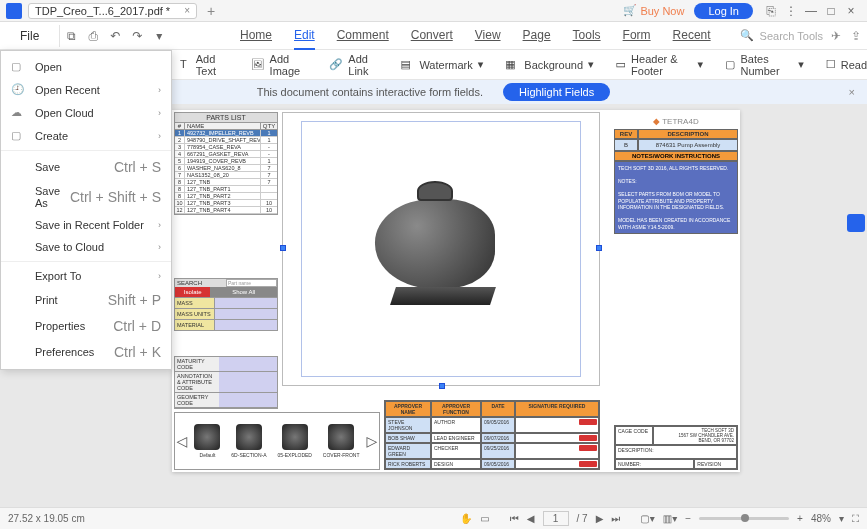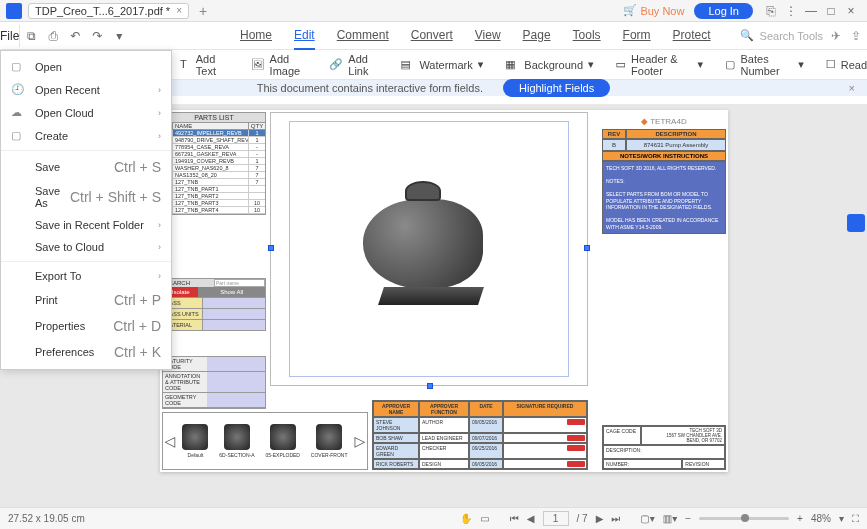--- a/index.html
+++ b/index.html
@@ -1,60 +1,60 @@
 <!DOCTYPE html>
 <html><head>
 <meta charset="utf-8">
 <style>
 * { margin: 0; padding: 0; box-sizing: border-box; font-family: -apple-system, BlinkMacSystemFont, "Segoe UI", Arial, sans-serif; }
 body { width: 867px; height: 529px; background: #fff; overflow: hidden; position: relative; font-size: 12px; color: #333; }
 
 
 .titlebar { height: 22px; background: #f5f5f5; display: flex; align-items: center; padding: 0 6px; border-bottom: 1px solid #ddd; }
 .app-icon { width: 16px; height: 16px; background: #2563eb; border-radius: 2px; margin-right: 6px; }
-.tab-chip { display: flex; align-items: flex-start; background: #fff; border: 1px solid #ccc; border-radius: 3px; padding: 1px 6px; font-size: 11px; gap: 6px; }
+.tab-chip { display: flex; align-items: flex-start; background: #fff; border: 1px solid #ccc; border-radius: 3px; padding: 1px 6px; font-size: 11px; gap: 14px; }
 .tab-close { color: #888; cursor: pointer; font-size: 10px; }
 .titlebar .plus { margin-left: 10px; color: #888; font-size: 14px; }
 .titlebar-spacer { flex: 1; }
 .buy-now { color: #f08050; font-size: 11px; margin-right: 10px; display:flex; align-items:center; gap:3px;}
 .login-btn { background: #2563eb; color: #fff; border-radius: 10px; padding: 2px 14px; font-size: 11px; margin-right: 8px; }
 .win-btn { width: 20px; text-align: center; color: #666; font-size: 12px; }
 
 
 .toprow { height: 28px; display: flex; align-items: center; border-bottom: 1px solid #e5e5e5; position: relative; }
-.file-btn { padding: 4px 0; font-size: 12px; border-right: 1px solid #e3e3e3; }
+.file-btn { padding: 4px 20px; font-size: 12px; border-right: 1px solid #e3e3e3; }
 .qa-icon { width: 22px; text-align: center; color: #666; font-size: 12px; }
 .main-tabs { position: absolute; left: 240px; display: flex; gap: 22px; }
 .main-tab { font-size: 12px; color: #555; padding: 6px 0; text-decoration: underline; }
 .main-tab.active { color: #2563eb; border-bottom: 2px solid #2563eb; }
 .search-area { position: absolute; right: 44px; display:flex; align-items:center; gap:6px; color:#aaa; font-size:11px;}
 .top-right-icons { position:absolute; right:6px; display:flex; gap:10px; color:#888;}
 
 
 .ribbon { height: 30px; display: flex; align-items: center; gap: 22px; padding-left: 180px; border-bottom: 1px solid #e5e5e5; font-size: 11px; color: #444; }
 .ribbon-item { display: flex; align-items: center; gap: 5px; }
 .ribbon-ico { width: 14px; height: 14px; display:inline-block; }
 
 
-.notify { height: 16px; background: #eaf1fb; display: flex; align-items: center; justify-content: center; font-size: 11px; color: #555; position: relative; }
+.notify { height: 24px; background: #eaf1fb; display: flex; align-items: center; justify-content: center; font-size: 11px; color: #555; position: relative; }
 .highlight-btn { background: #2563eb; color: #fff; border-radius: 11px; padding: 3px 16px; font-size: 11px; margin-left: 20px; }
 .notify-close { position: absolute; right: 12px; color: #888; }
 
 
 .file-menu { position: absolute; top: 50px; left: 0; width: 172px; background: #fff; border: 1px solid #ccc; box-shadow: 2px 2px 8px rgba(0,0,0,.15); z-index: 50; padding: 4px 0; }
 .menu-item { display: flex; align-items: center; padding: 5px 10px; font-size: 11px; color: #333; }
 .menu-item .mi-ico { width: 16px; color: #888; font-size: 11px; margin-right: 8px; }
 .menu-item .mi-label { flex: 1; }
 .menu-item .mi-short { color: #888; font-size: 14px; }
 .menu-item .mi-arrow { color: #888; font-size: 9px; margin-left: 4px; }
 .menu-sep { height: 1px; background: #eee; margin: 3px 0; }
 
 
 .canvas { position: absolute; top: 104px; left: 0; right: 0; bottom: 22px; background: #e8e8e8; overflow: hidden; }
-.page { position: absolute; top: 6px; left: 160px; width: 568px; height: 362px; background: #fff; box-shadow: 0 1px 4px rgba(0,0,0,.2); }
+.page { position: absolute; top: 6px; left: 172px; width: 568px; height: 362px; background: #fff; box-shadow: 0 1px 4px rgba(0,0,0,.2); }
 
 
 .parts-panel { position: absolute; left: 2px; top: 2px; width: 104px; border: 1px solid #999; font-size: 6px; }
 .parts-title { background: #ddd; text-align: center; font-size: 7px; padding: 1px; border-bottom: 1px solid #999; }
 .parts-head { display: flex; background: #f0f0f0; border-bottom: 1px solid #999; font-size: 6px; }
 .parts-head span:first-child { width: 10px; text-align:center; border-right:1px solid #999;}
 .parts-head span:nth-child(2) { flex:1; padding-left:2px; border-right:1px solid #999;}
 .parts-head span:nth-child(3) { width:16px; text-align:center;}
 .parts-row { display: flex; font-size: 5.5px; border-bottom: 1px solid #ccc; }
 .parts-row.sel { background: #4a7ab8; color:#fff; }
@@ -168,21 +168,21 @@
   <div class="qa-icon">▾</div>
   <div class="main-tabs">
     <div class="main-tab">Home</div>
     <div class="main-tab active">Edit</div>
     <div class="main-tab">Comment</div>
     <div class="main-tab">Convert</div>
     <div class="main-tab">View</div>
     <div class="main-tab">Page</div>
     <div class="main-tab">Tools</div>
     <div class="main-tab">Form</div>
-    <div class="main-tab">Protect</div>
+    <div class="main-tab">Recent</div>
   </div>
   <div class="search-area">
     <span>🔍</span>
     <span>Search Tools</span>
   </div>
   <div class="top-right-icons">
     <span>✈</span>
     <span>⇪</span>
   </div>
 </div>
@@ -282,21 +282,21 @@
     <div class="menu-sep"></div>
     <div class="menu-item">
       <span class="mi-ico"></span>
       <span class="mi-label">Export To</span>
       <span class="mi-short"></span>
       <span class="mi-arrow">›</span>
     </div>
     <div class="menu-item">
       <span class="mi-ico"></span>
       <span class="mi-label">Print</span>
-      <span class="mi-short">Ctrl + P</span>
+      <span class="mi-short">Shift + P</span>
     </div>
     <div class="menu-item">
       <span class="mi-ico"></span>
       <span class="mi-label">Properties</span>
       <span class="mi-short">Ctrl + D</span>
     </div>
     <div class="menu-item">
       <span class="mi-ico"></span>
       <span class="mi-label">Preferences</span>
       <span class="mi-short">Ctrl + K</span>

